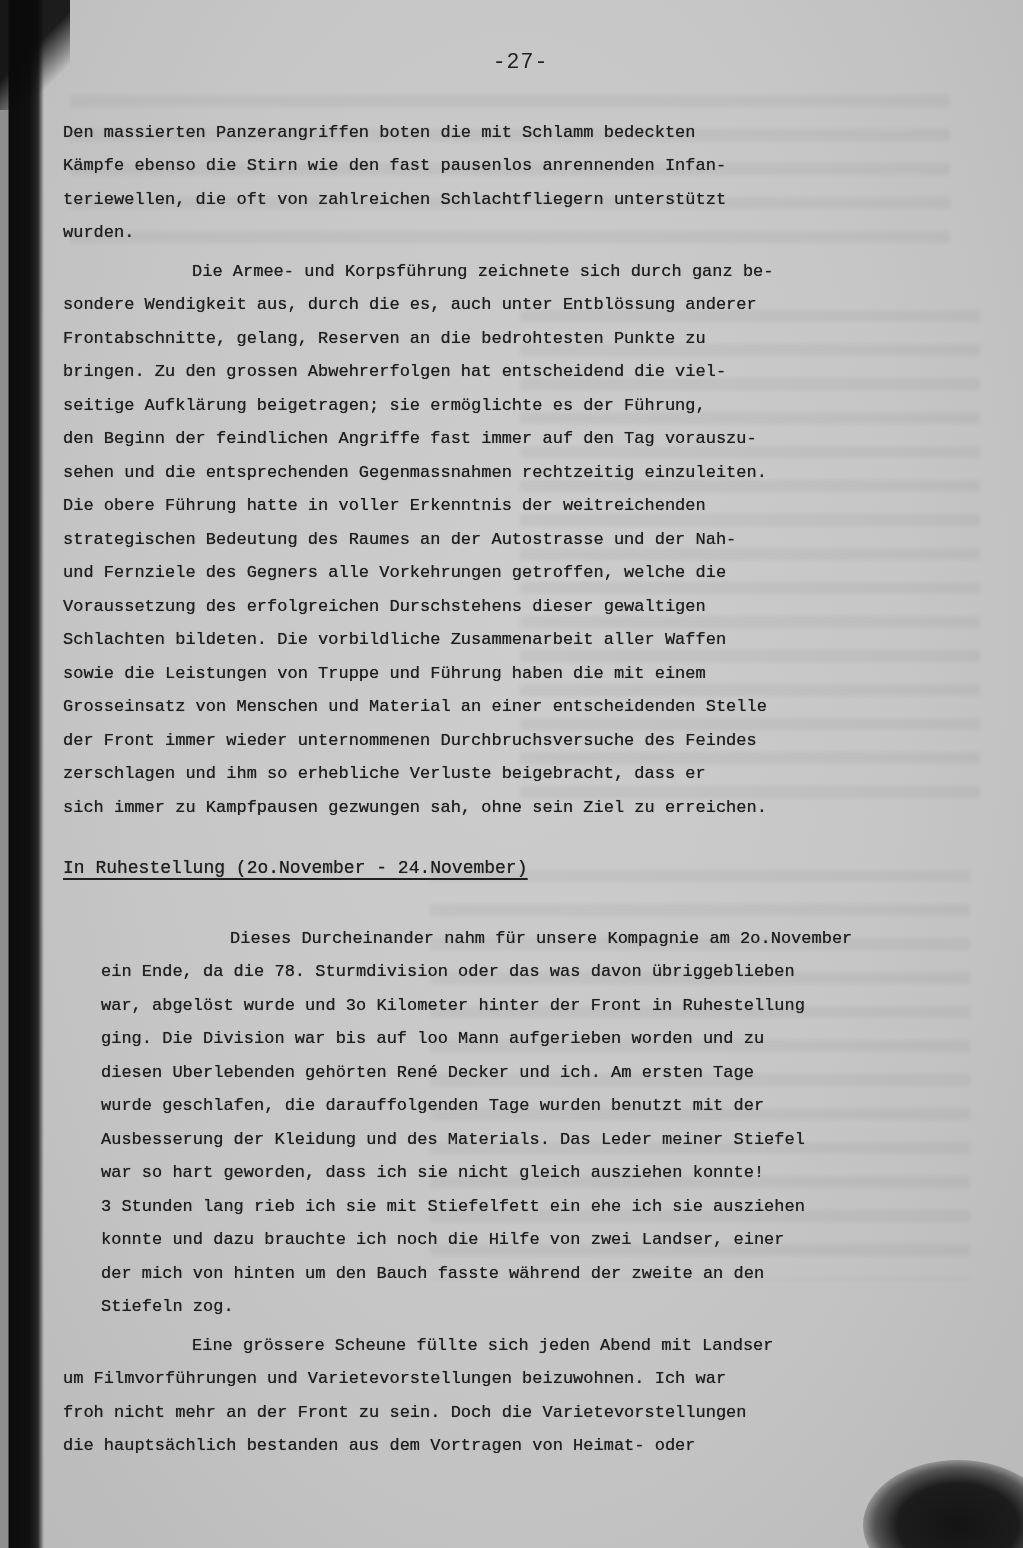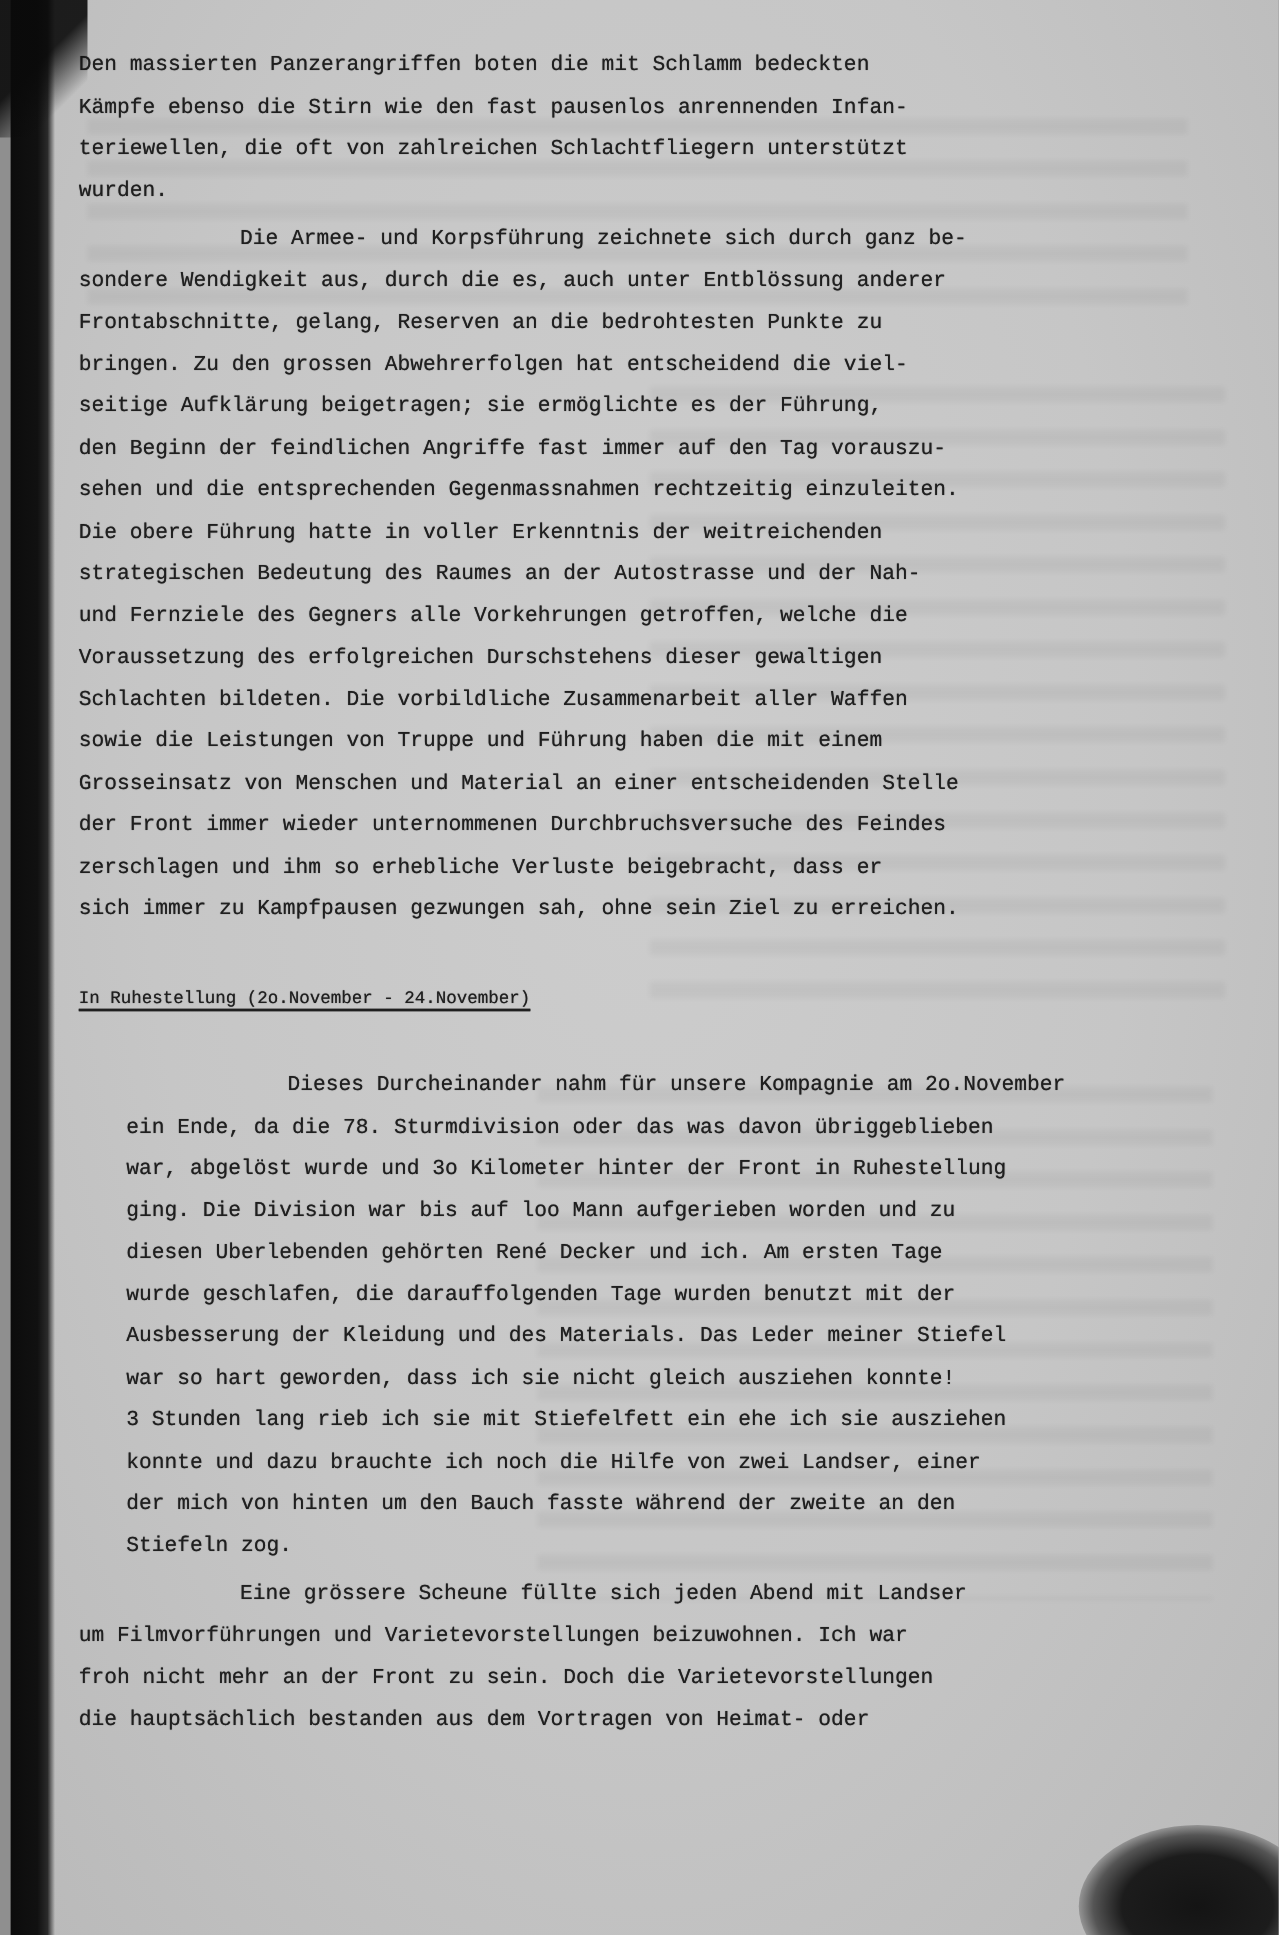--- a/index.html
+++ b/index.html
@@ -84,41 +84,42 @@
     margin-top: 36px;
   }
   .para.indent {
     text-indent: 129px;
   }
   .para.after-heading {
     margin-top: 36px;
     margin-left: 38px;
   }
   .section-heading {
-    margin: 38px 0 0 0;
-    font-size: 14px;
+    margin: 28px 0 0 0;
+    font-size: 18px;
     font-weight: normal;
     line-height: 33.5px;
     white-space: pre;
     text-decoration: underline;
     text-underline-offset: 5px;
     text-decoration-thickness: 2px;
     text-shadow: 0 0 0.7px rgba(25,25,25,0.8);
   }
 </style>
 </head>
 <body>
 
 <div class="scan-page">
 
   <div class="ghost ghost-a"></div>
   <div class="ghost ghost-b"></div>
   <div class="ghost ghost-c"></div>
 
   <div class="content">
+    <div class="page-number">-27-</div>
 
     <p class="para first">Den massierten Panzerangriffen boten die mit Schlamm bedeckten
 Kämpfe ebenso die Stirn wie den fast pausenlos anrennenden Infan-
 teriewellen, die oft von zahlreichen Schlachtfliegern unterstützt
 wurden.</p>
 
     <p class="para indent">Die Armee- und Korpsführung zeichnete sich durch ganz be-
 sondere Wendigkeit aus, durch die es, auch unter Entblössung anderer
 Frontabschnitte, gelang, Reserven an die bedrohtesten Punkte zu
 bringen. Zu den grossen Abwehrerfolgen hat entscheidend die viel-

